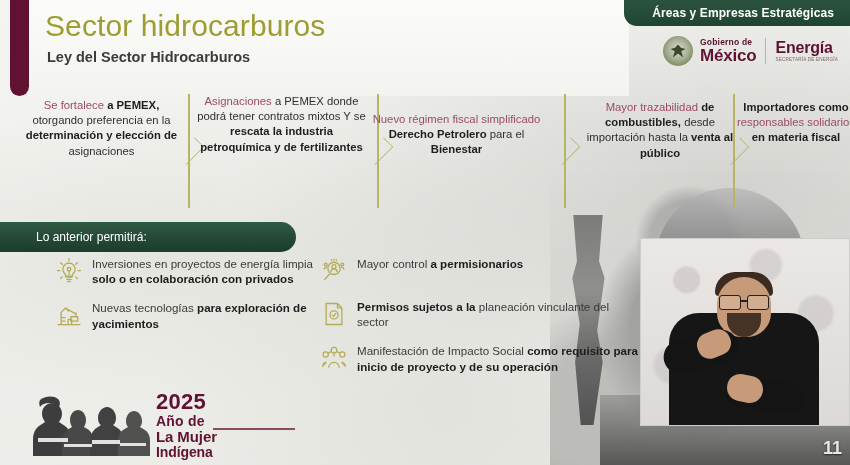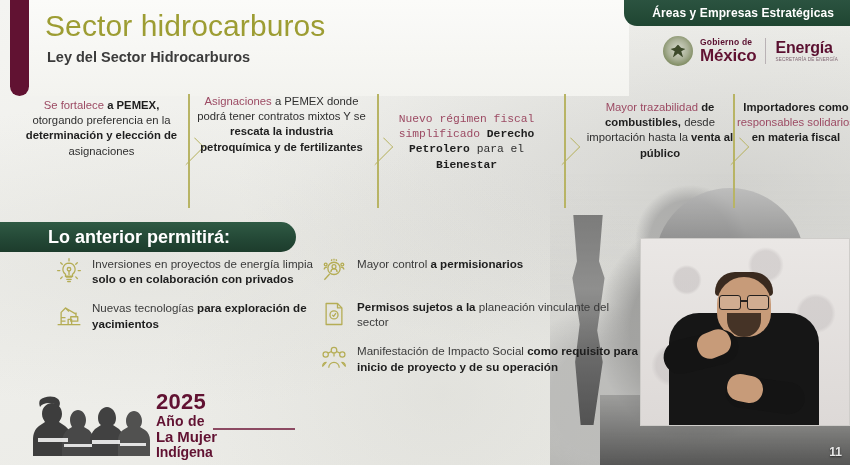--- a/index.html
+++ b/index.html
@@ -100,21 +100,21 @@
   
   .cols{position:absolute;left:24px;top:90px;width:810px;height:122px;}
   .col{
     position:absolute;top:0;text-align:center;
     font-size:11.3px;line-height:15.2px;color:#2f2f2f;
   }
   .col b{font-weight:bold;color:#1e1e1e;}
   .col .hl{color:#9c4a63;}
   .c0{left:0;width:155px;padding-top:8px;}
   .c1{left:170px;width:175px;padding-top:4px;}
-  .c2{left:355px;width:175px;padding-top:22px;font-family:Liberation Mono, monospace;}
+  .c2{left:345px;width:175px;padding-top:22px;}
   .c3{left:556px;width:160px;padding-top:10px;}
   .c4{left:712px;width:120px;padding-top:10px;}
 
   .sep{position:absolute;top:4px;width:16px;height:114px;}
   .sep .vline{position:absolute;left:7px;top:0;width:1.6px;height:114px;background:#b8b465;}
   .sep .chev{
     position:absolute;left:2px;top:44px;width:13px;height:26px;
     border-top:1.6px solid #b8b465;border-right:1.6px solid #b8b465;
     transform:skewY(0) rotate(45deg) skew(0);
     clip-path:polygon(0 0,100% 0,100% 100%);
@@ -122,21 +122,21 @@
   .s0{left:157px;}.s1{left:346px;}.s2{left:533px;}.s3{left:702px;}
 
   
   .banner{
     position:absolute;left:0;top:222px;width:296px;height:30px;
     background:linear-gradient(180deg,#2f5a44 0%,#234735 60%,#1d3c2c 100%);
     border-radius:0 15px 15px 0;
     display:flex;align-items:center;
   }
   .banner span{
-    color:#ffffff;font-size:18px;font-weight:700;margin-left:48px;white-space:nowrap;
+    color:#ffffff;font-size:12px;font-weight:400;margin-left:36px;white-space:nowrap;
   }
 
   
   .bullets{position:absolute;left:0;top:256px;width:850px;height:160px;}
   .bgroup{position:absolute;}
   .bl{left:55px;width:270px;}
   .br{left:320px;width:320px;}
   .bullet{position:relative;display:flex;gap:9px;margin-bottom:14px;}
   .bullet .ico{
     flex:0 0 28px;width:28px;height:28px;color:#b5ad55;margin-top:1px;
@@ -211,21 +211,21 @@
   .interp .armR{
     position:absolute;left:84px;top:140px;width:80px;height:32px;
     background:#141414;border-radius:16px;transform:rotate(8deg);
   }
   .interp .handR{
     position:absolute;left:86px;top:136px;width:36px;height:27px;
     background:#c79b79;border-radius:13px;transform:rotate(12deg);
   }
 
   .pagenum{
-    position:absolute;right:8px;bottom:6px;color:#e8e8e8;font-size:12px;font-weight:600;
+    position:absolute;right:8px;bottom:6px;color:#e8e8e8;font-size:18px;font-weight:600;
     text-shadow:0 1px 2px rgba(0,0,0,.6);
   }
 </style>
 </head>
 <body>
 
 <div class="slide">
 
   <div class="bg-photo"></div>
   <div class="bg-tower"></div>

